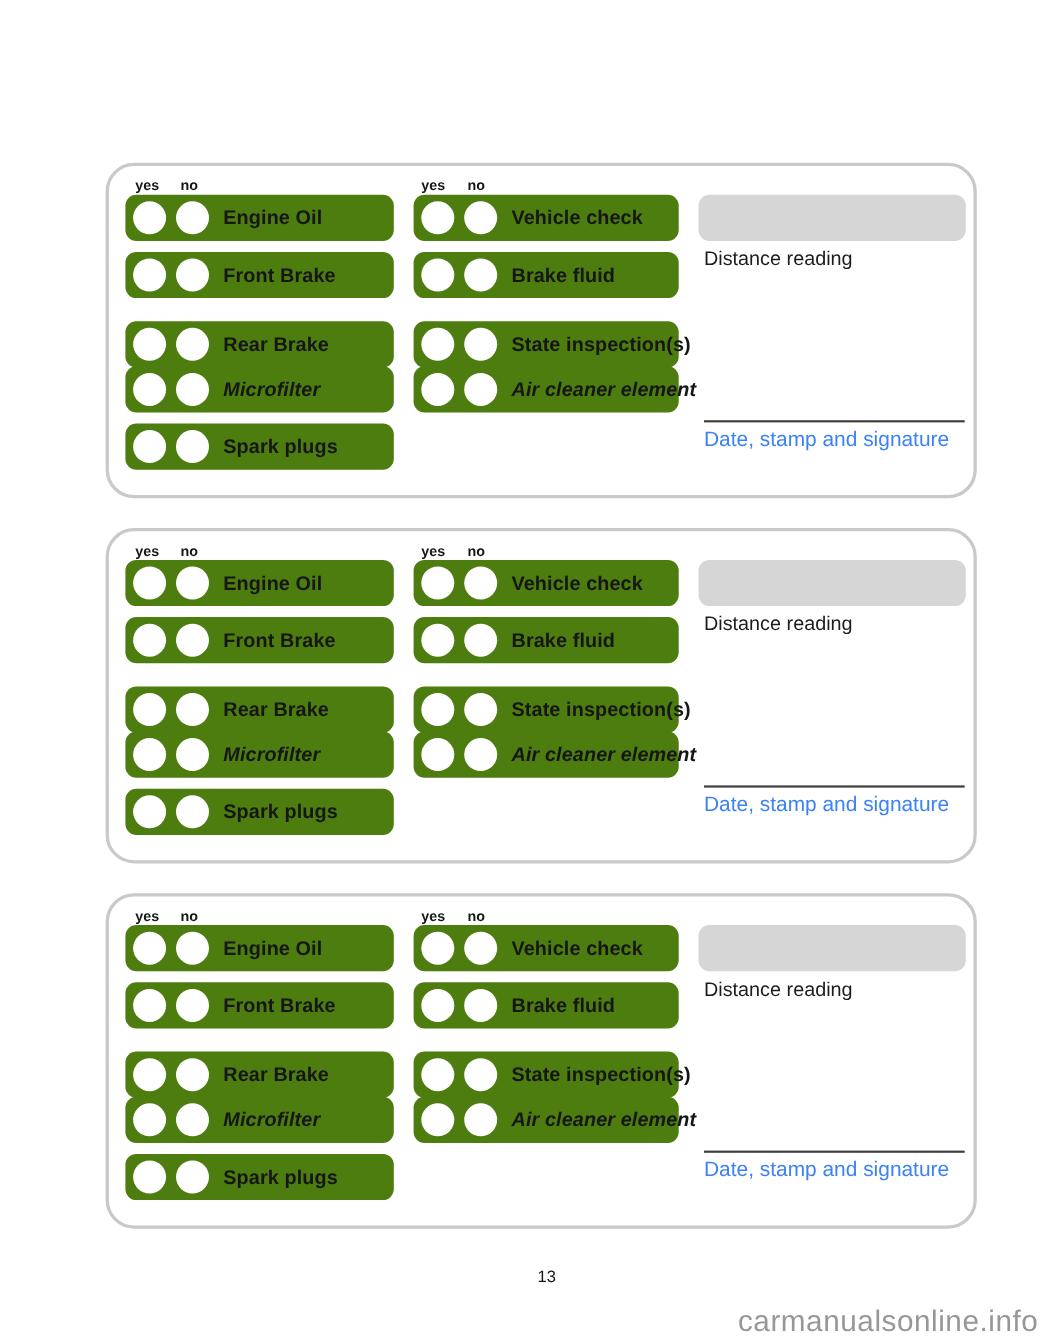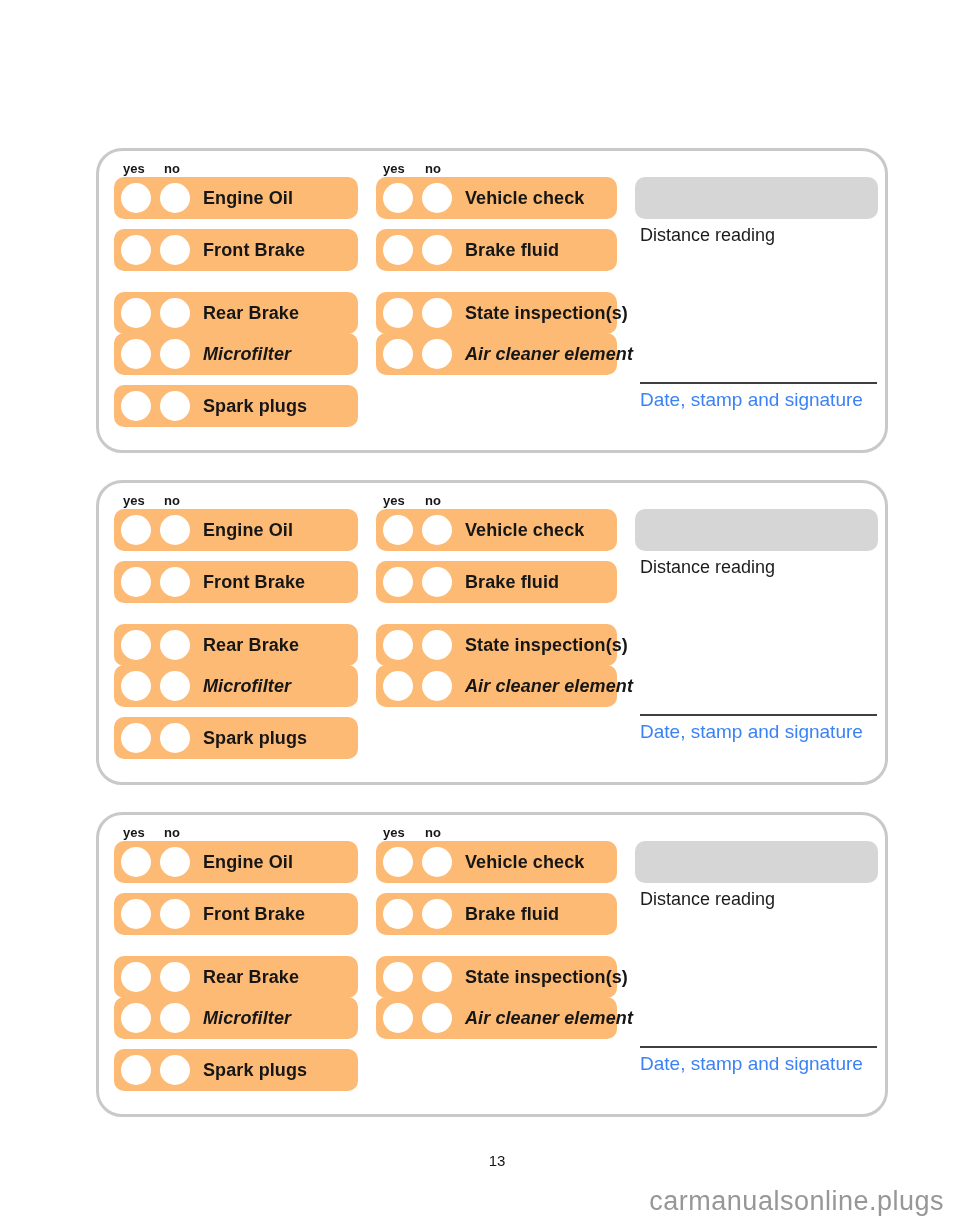--- a/index.html
+++ b/index.html
@@ -36,21 +36,21 @@
     color: #161616;
     top: 10px;
   }
   .yn.l-yes { left: 24px; }
   .yn.l-no  { left: 65px; }
   .yn.m-yes { left: 284px; }
   .yn.m-no  { left: 326px; }
   .check-row {
     position: absolute;
     height: 42px;
-    background: #fdba74;
+    background: #4d7c0f;
     border-radius: 10px;
     display: flex;
     align-items: center;
     padding-left: 7px;
   }
   .check-row.col-left { left: 15px; width: 244px; }
   .check-row.col-mid  { left: 277px; width: 241px; }
   .check-row.r0 { top: 26px; }
   .check-row.r1 { top: 78px; }
   .check-row.r2 { top: 130px; margin-top: 11px; }
@@ -301,14 +301,14 @@
     </div>
 
     <div class="distance-box"></div>
     <div class="distance-label">Distance reading</div>
     <div class="sig-line"></div>
     <div class="sig-label">Date, stamp and signature</div>
   </section>
 </div>
 
   <div class="page-number">13</div>
-  <div class="watermark">carmanualsonline.plugs</div>
+  <div class="watermark">carmanualsonline.info</div>
 </div>
 
 </body></html>

